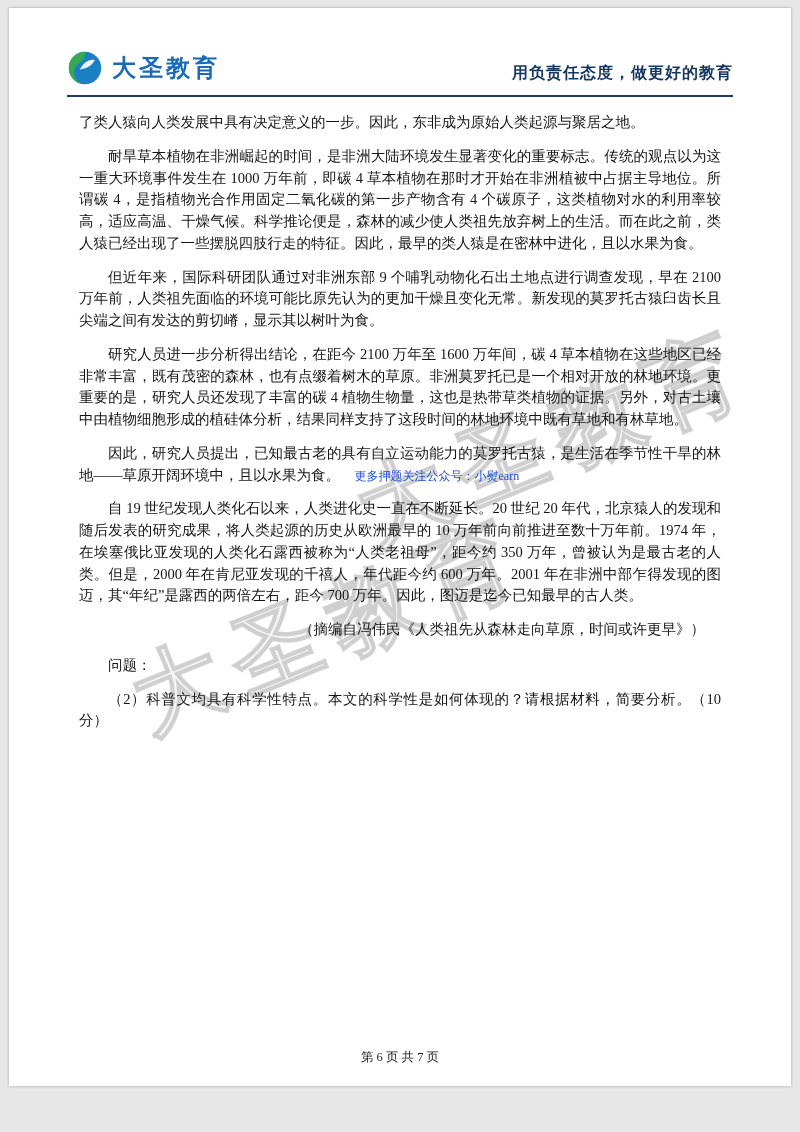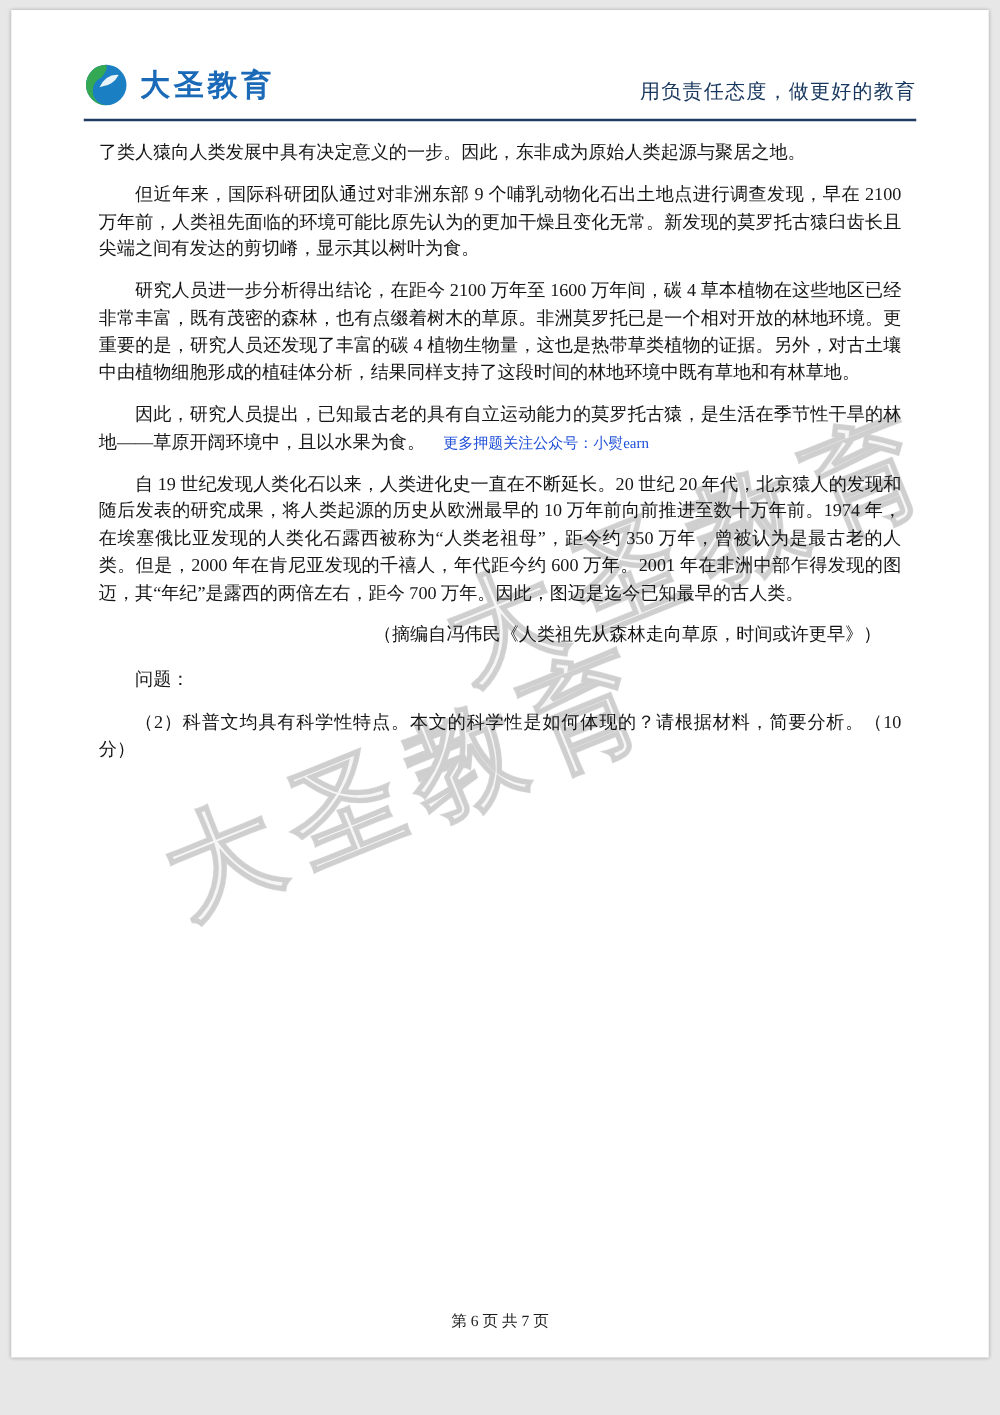--- a/index.html
+++ b/index.html
@@ -24,21 +24,21 @@
     padding-bottom:9px;
     border-bottom:2px solid #1f3a63;
   }
   .brand { display:flex; align-items:center; gap:9px; }
   .logo { display:inline-flex; width:36px; height:36px; }
   .brand-name {
     font-family:"Liberation Sans","DejaVu Sans",sans-serif;
     font-size:24px; font-weight:bold; color:#1a6ab8; letter-spacing:3px;
   }
   .slogan {
-    font-size:16px; font-weight:normal; color:#17365d;
+    font-size:16px; font-weight:bold; color:#17365d;
     letter-spacing:1px; padding-bottom:2px;
   }
   
   .content {
     position:relative; z-index:2;
     margin:15px 58px 0 58px;
     font-size:14.5px; line-height:1.5;
     color:#151515; text-align:justify;
   }
   .content p { margin:12px; text-indent:2em; }
@@ -83,20 +83,21 @@
             <path d="M14,22 Q20,10 31,11 Q26,20 17,21 Z" fill="#ffffff" opacity="0.9"></path>
           </svg>
         </span>
         <span class="brand-name">大圣教育</span>
       </div>
       <div class="slogan">用负责任态度，做更好的教育</div>
     </header>
 
     <main class="content">
       <p class="no-indent">了类人猿向人类发展中具有决定意义的一步。因此，东非成为原始人类起源与聚居之地。</p>
+      <p>耐旱草本植物在非洲崛起的时间，是非洲大陆环境发生显著变化的重要标志。传统的观点以为这一重大环境事件发生在 1000 万年前，即碳 4 草本植物在那时才开始在非洲植被中占据主导地位。所谓碳 4，是指植物光合作用固定二氧化碳的第一步产物含有 4 个碳原子，这类植物对水的利用率较高，适应高温、干燥气候。科学推论便是，森林的减少使人类祖先放弃树上的生活。而在此之前，类人猿已经出现了一些摆脱四肢行走的特征。因此，最早的类人猿是在密林中进化，且以水果为食。</p>
       <p>但近年来，国际科研团队通过对非洲东部 9 个哺乳动物化石出土地点进行调查发现，早在 2100 万年前，人类祖先面临的环境可能比原先认为的更加干燥且变化无常。新发现的莫罗托古猿臼齿长且尖端之间有发达的剪切嵴，显示其以树叶为食。</p>
       <p>研究人员进一步分析得出结论，在距今 2100 万年至 1600 万年间，碳 4 草本植物在这些地区已经非常丰富，既有茂密的森林，也有点缀着树木的草原。非洲莫罗托已是一个相对开放的林地环境。更重要的是，研究人员还发现了丰富的碳 4 植物生物量，这也是热带草类植物的证据。另外，对古土壤中由植物细胞形成的植硅体分析，结果同样支持了这段时间的林地环境中既有草地和有林草地。</p>
       <p><span>因此，研究人员提出，已知最古老的具有自立运动能力的莫罗托古猿，是生活在季节性干旱的林地——草原开阔环境中，且以水果为食。</span>　<span class="inline-note">更多押题关注公众号：小熨earn</span></p>
       <p>自 19 世纪发现人类化石以来，人类进化史一直在不断延长。20 世纪 20 年代，北京猿人的发现和随后发表的研究成果，将人类起源的历史从欧洲最早的 10 万年前向前推进至数十万年前。1974 年，在埃塞俄比亚发现的人类化石露西被称为“人类老祖母”，距今约 350 万年，曾被认为是最古老的人类。但是，2000 年在肯尼亚发现的千禧人，年代距今约 600 万年。2001 年在非洲中部乍得发现的图迈，其“年纪”是露西的两倍左右，距今 700 万年。因此，图迈是迄今已知最早的古人类。</p>
       <p class="citation">（摘编自冯伟民《人类祖先从森林走向草原，时间或许更早》）</p>
       <p class="q-label">问题：</p>
       <p>（2）科普文均具有科学性特点。本文的科学性是如何体现的？请根据材料，简要分析。（10 分）</p>
     </main>
 
     <footer class="ftr">

